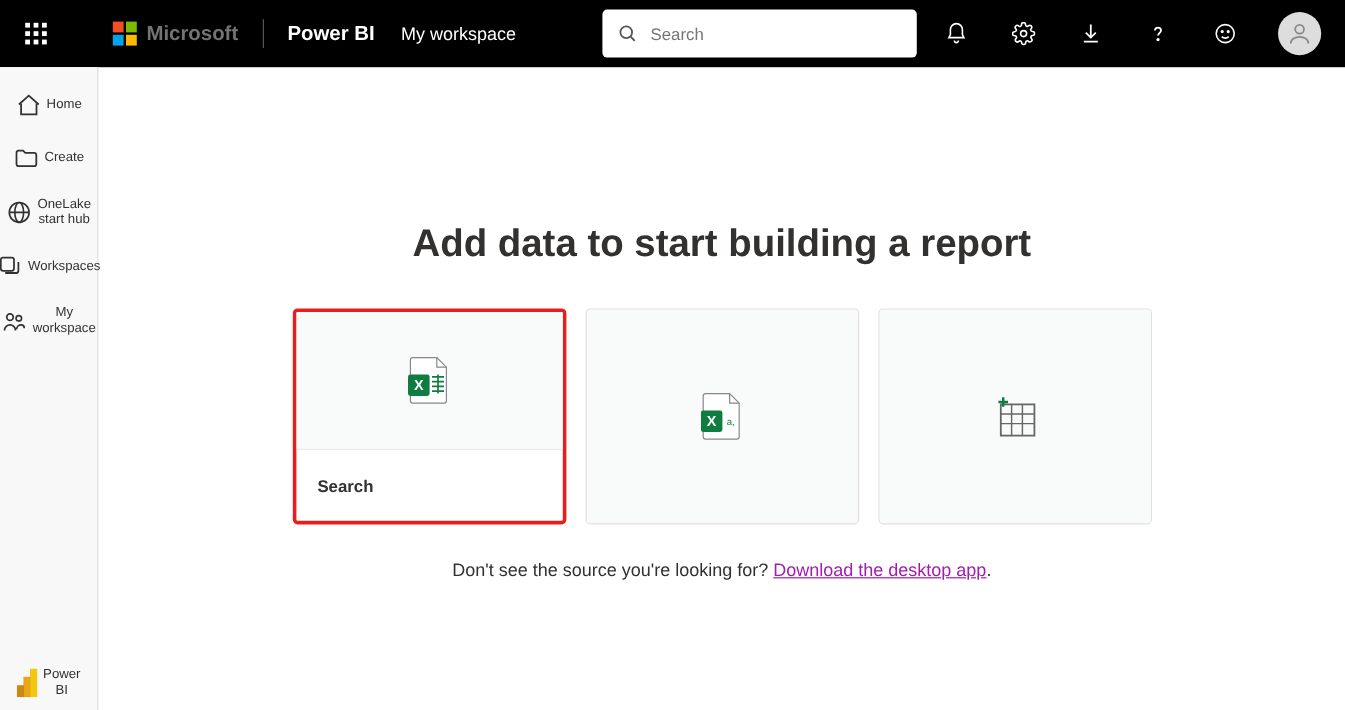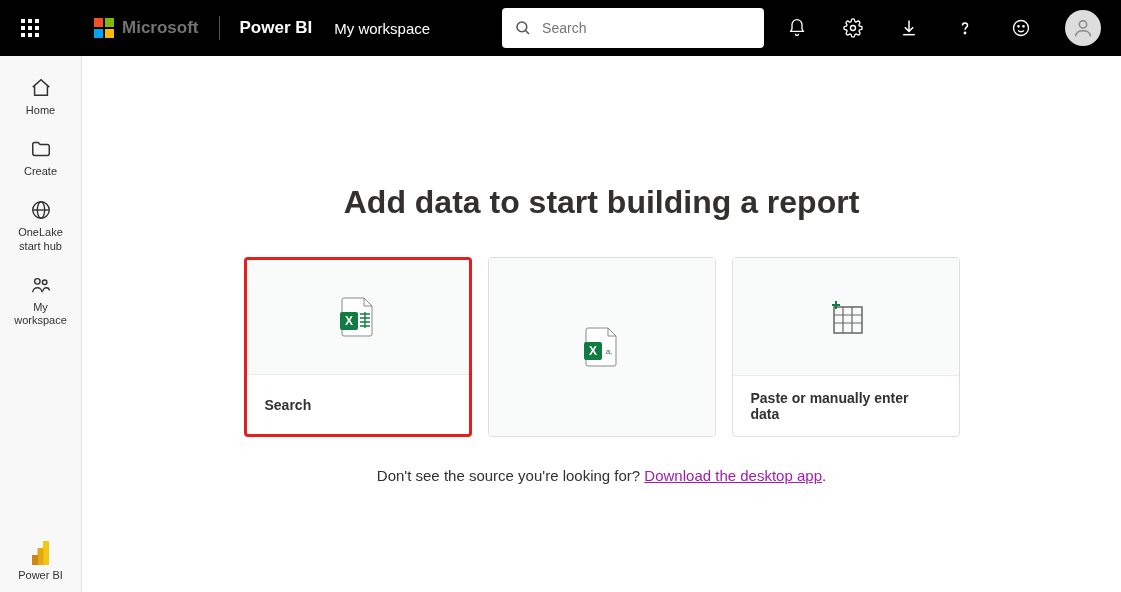--- a/index.html
+++ b/index.html
@@ -132,21 +132,21 @@
     .sidebar {
       width: 82px;
       background: #f8f8f8;
       border-right: 1px solid #e0e0e0;
       display: flex;
       flex-direction: column;
       padding-top: 10px;
     }
     .nav-item {
       display: flex;
-      flex-direction: column;
+      flex-direction: row;
       align-items: center;
       justify-content: center;
       padding: 10px 16px;
       gap: 4px;
       cursor: pointer;
       position: relative;
       text-align: center;
     }
     .nav-item.active::before {
       content: "";
@@ -356,20 +356,29 @@
       <div class="nav-icon">
         <svg width="22" height="22" viewBox="0 0 24 24" fill="none" stroke="#323130" stroke-width="1.5">
             <circle cx="12" cy="12" r="9"></circle>
             <ellipse cx="12" cy="12" rx="4" ry="9"></ellipse>
             <path d="M3 12h18"></path>
           </svg>
       </div>
       <div class="nav-label">OneLake start hub</div>
     </div>
 
+    <div class="nav-item">
+      <div class="nav-icon">
+        <svg width="22" height="22" viewBox="0 0 24 24" fill="none" stroke="#323130" stroke-width="1.6">
+            <rect x="4" y="4" width="12" height="12" rx="2"></rect>
+            <path d="M8 18h10a2 2 0 002-2V8"></path>
+          </svg>
+      </div>
+      <div class="nav-label">Workspaces</div>
+    </div>
 
     <div class="nav-item">
       <div class="nav-icon">
         <svg width="22" height="22" viewBox="0 0 24 24" fill="none" stroke="#323130" stroke-width="1.5">
             <circle cx="8" cy="8" r="3"></circle>
             <circle cx="16" cy="9" r="2.5"></circle>
             <path d="M3 20c0-3 2.5-5 5-5s5 2 5 5"></path>
             <path d="M14 19c0-2.5 2-4 4-4s3 1 3 3"></path>
           </svg>
       </div>
@@ -428,21 +437,20 @@
           <svg width="40" height="40" viewBox="0 0 40 40">
             <rect x="8" y="10" width="28" height="26" fill="none" stroke="#666" stroke-width="1.5"></rect>
             <line x1="8" y1="18" x2="36" y2="18" stroke="#666" stroke-width="1.2"></line>
             <line x1="8" y1="26" x2="36" y2="26" stroke="#666" stroke-width="1.2"></line>
             <line x1="17" y1="10" x2="17" y2="36" stroke="#666" stroke-width="1.2"></line>
             <line x1="26" y1="10" x2="26" y2="36" stroke="#666" stroke-width="1.2"></line>
             <line x1="6" y1="8" x2="14" y2="8" stroke="#107c41" stroke-width="2"></line>
             <line x1="10" y1="4" x2="10" y2="12" stroke="#107c41" stroke-width="2"></line>
           </svg>
         </div>
-        <div class="card-label-area">Paste or manually enter data</div>
       </div>
     </div>
 
     <div class="footer-text">
       <span>Don't see the source you're looking for? </span>
       <a href="#">Download the desktop app</a><span>.</span>
     </div>
   </div>
 </div>
 

